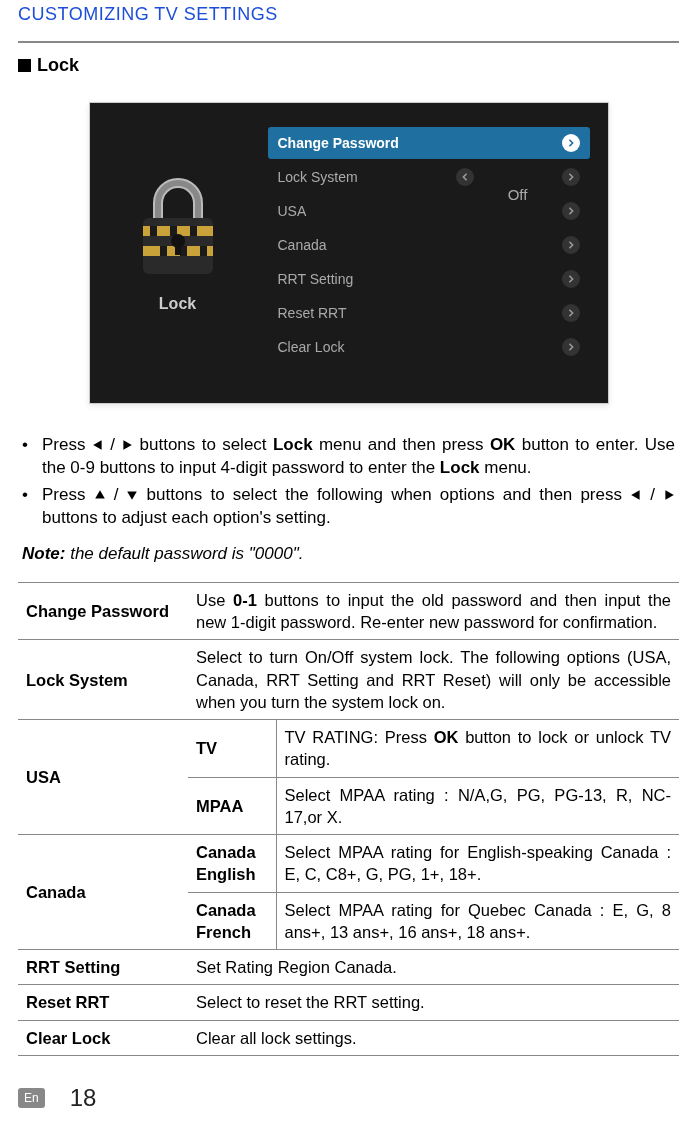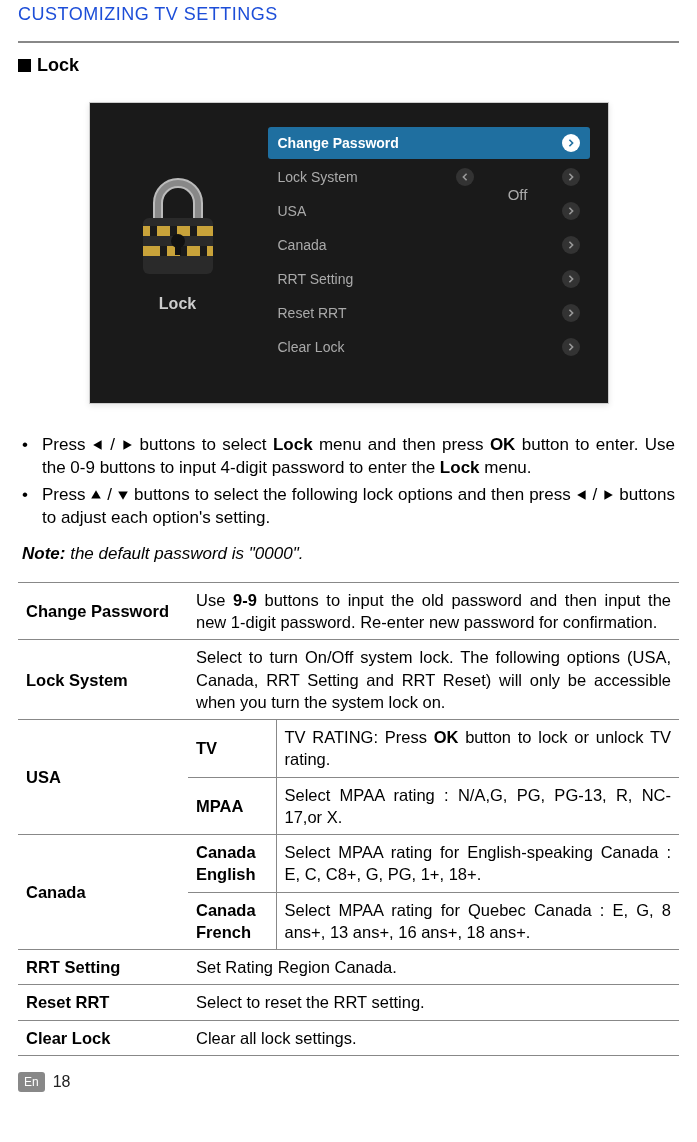--- a/index.html
+++ b/index.html
@@ -173,35 +173,35 @@
   table.opts td.sub {
     width: 88px;
     font-weight: bold;
   }
   table.opts td.inner-border-right {
     border-right: 1px solid #888;
   }
 
   
   .footer {
-    margin-top: 16px;
-    display: flex;
-    align-items: center;
-    gap: 8px;
+    margin-top: 28px;
+    display: flex;
+    align-items: center;
+    gap: 25px;
     padding-bottom: 14px;
   }
   .en-badge {
     background: #888;
     color: #fff;
     font-size: 12px;
     border-radius: 3px;
     padding: 3px 6px;
   }
   .page-no {
-    font-size: 16px;
+    font-size: 24px;
     color: #222;
   }
 </style>
 </head>
 <body>
 
 <div class="page">
   <div class="chapter">CUSTOMIZING TV SETTINGS</div>
   <div class="top-rule"></div>
 
@@ -339,21 +339,21 @@
             <svg viewBox="0 0 10 10">
               <polygon points="1,8 9,8 5,1" fill="#000"></polygon>
             </svg>
           </span>
         /
         <span class="tri">
             <svg viewBox="0 0 10 10">
               <polygon points="1,2 9,2 5,9" fill="#000"></polygon>
             </svg>
           </span>
-        <span> buttons to select the following lock options and then press </span>
+        <span> buttons to select the following when options and then press </span>
         <span class="tri">
             <svg viewBox="0 0 10 10">
               <polygon points="8,1 8,9 1,5" fill="#000"></polygon>
             </svg>
           </span>
         /
         <span class="tri">
             <svg viewBox="0 0 10 10">
               <polygon points="2,1 2,9 9,5" fill="#000"></polygon>
             </svg>
@@ -366,21 +366,21 @@
   <div class="note">
     <em><b>Note:</b><span> the default password is "0000".</span></em>
   </div>
 
   <table class="opts">
     <tbody>
         <tr>
       <td class="k">Change Password</td>
       <td colspan="2">
         <span>Use </span>
-        <b>9-9</b>
+        <b>0-1</b>
         <span> buttons to input the old password and then input the new 1-digit password. Re-enter new password for confirmation.</span>
       </td>
     </tr>
     <tr>
       <td class="k">Lock System</td>
       <td colspan="2">Select to turn On/Off system lock. The following options (USA, Canada, RRT Setting and RRT Reset) will only be accessible when you turn the system lock on.</td>
     </tr>
     <tr>
       <td class="k" rowspan="2">USA</td>
       <td class="sub inner-border-right">TV</td>

